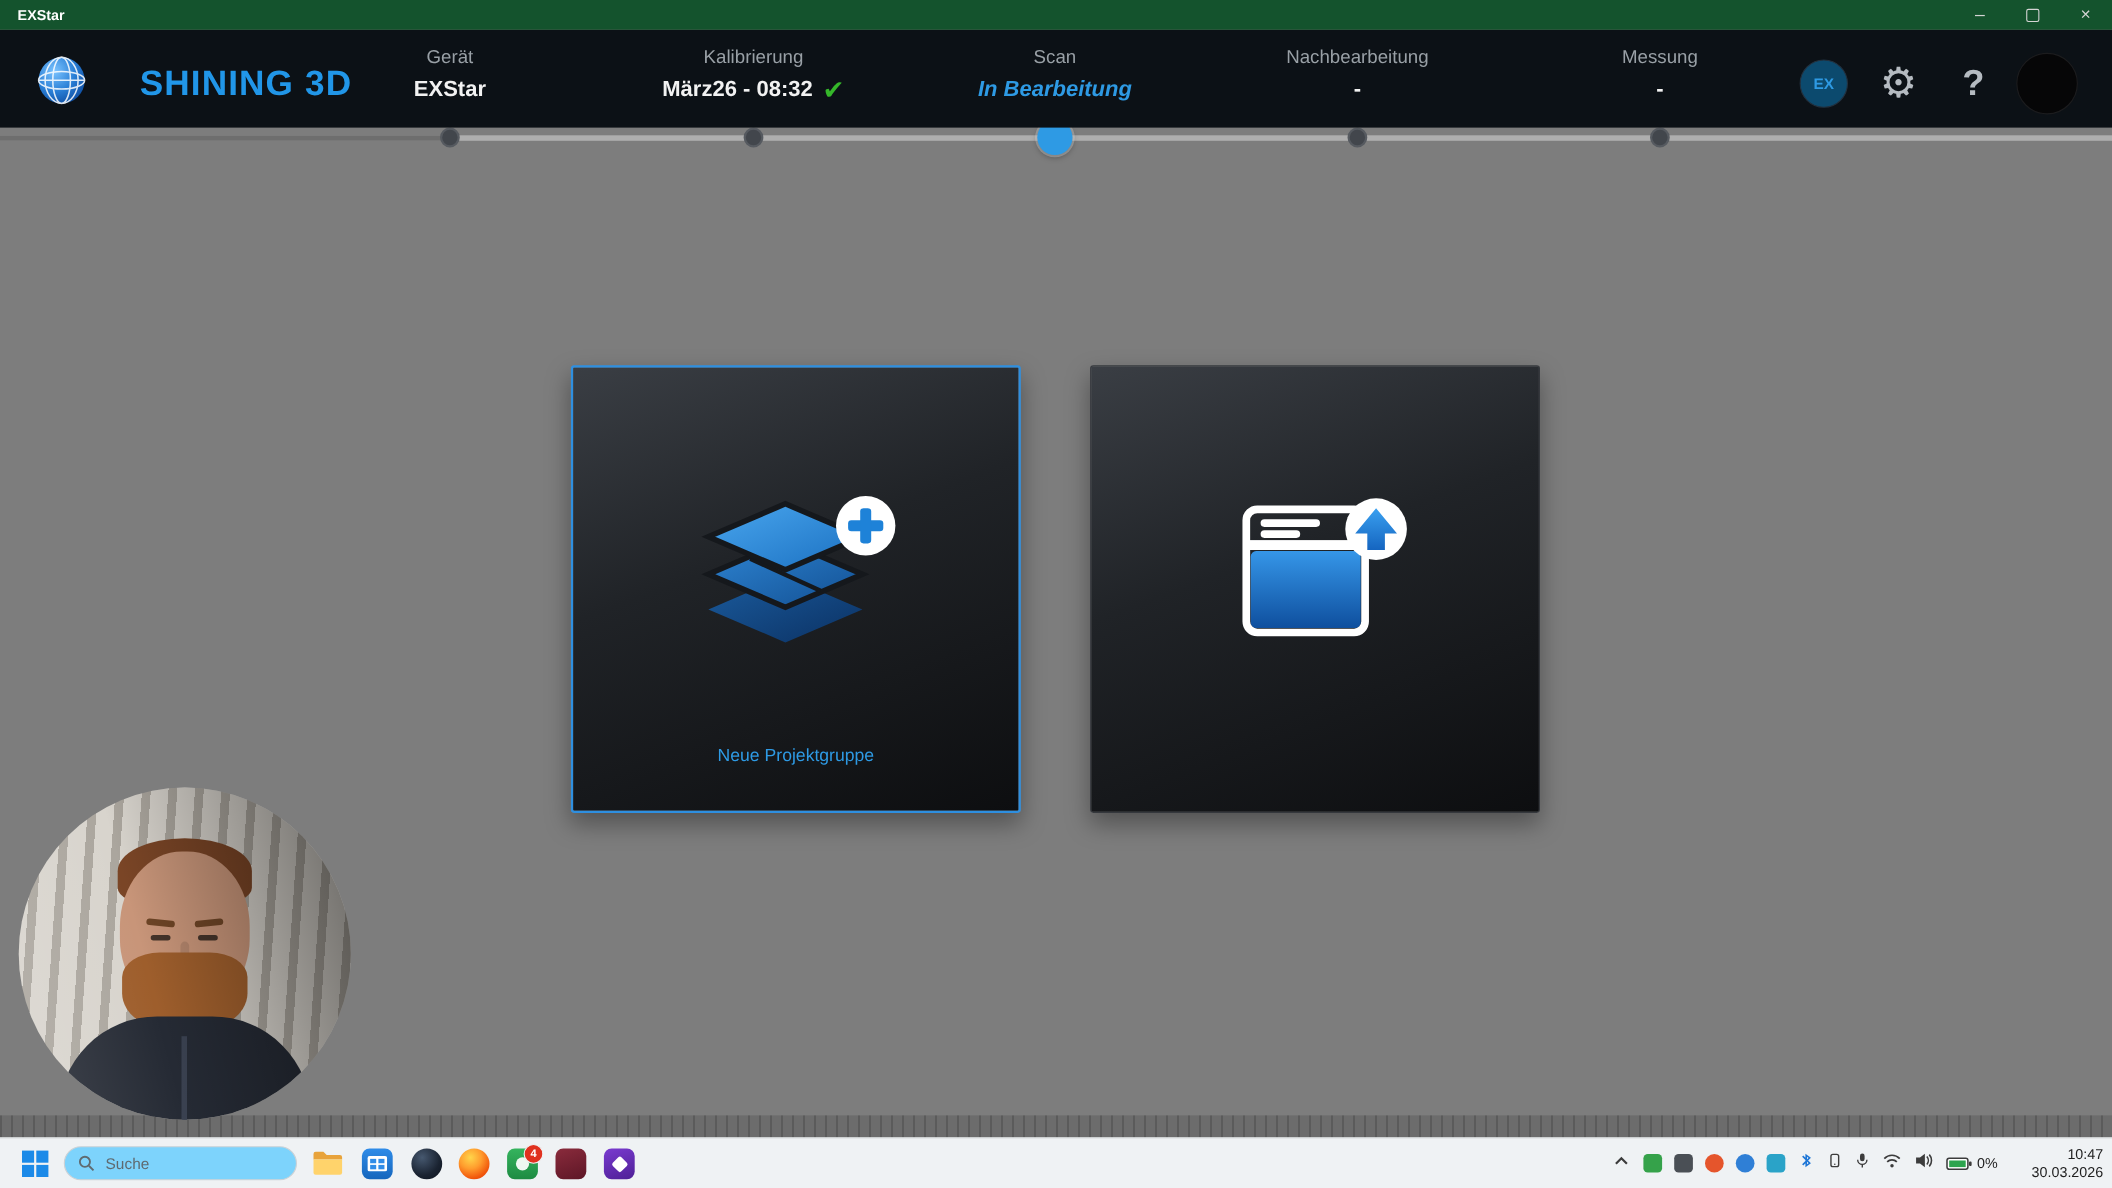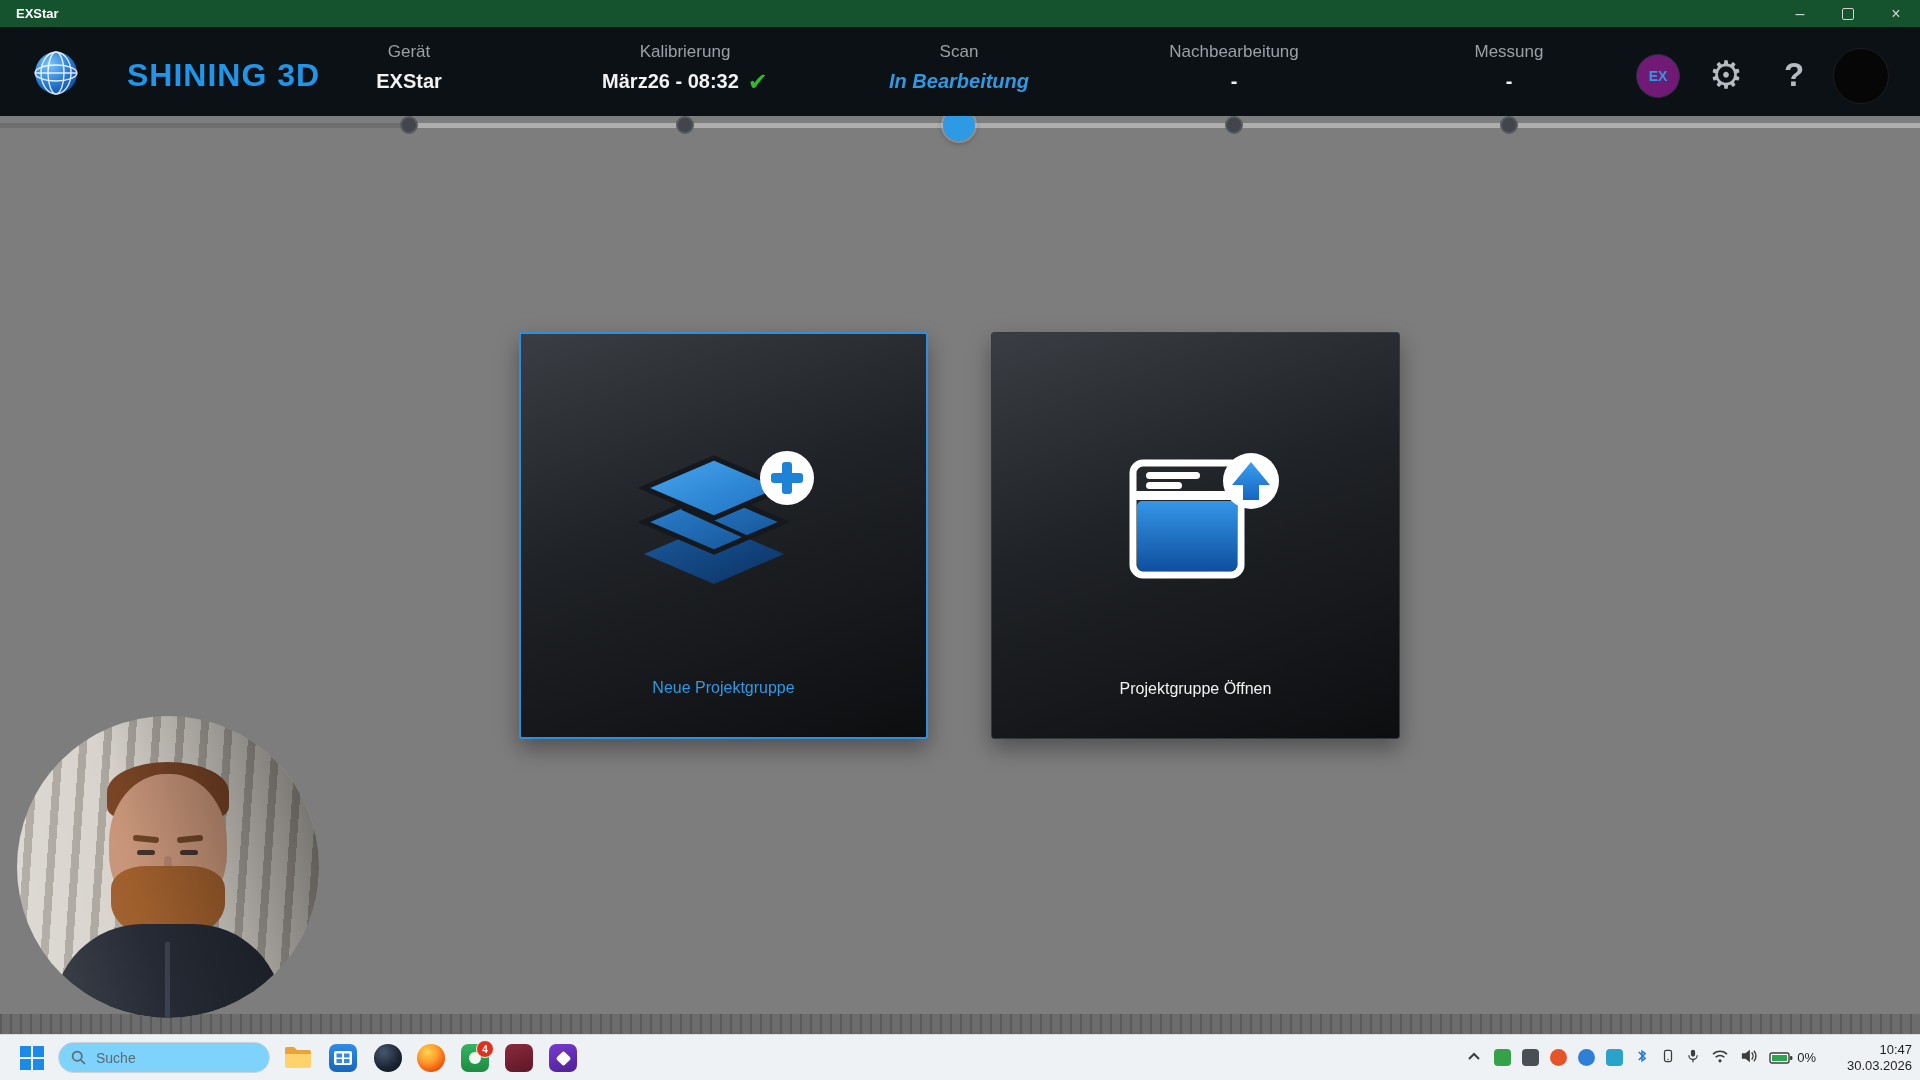--- a/index.html
+++ b/index.html
@@ -16,21 +16,21 @@
   
   .header{position:absolute;top:27px;left:0;right:0;height:89px;background:#0c1116;z-index:20;}
   .brand{position:absolute;left:34px;top:24px;display:flex;align-items:center;gap:12px;}
   .brand-text{font-size:32px;font-weight:bold;color:#2196e8;letter-spacing:1px;margin-left:37px;}
   .step{position:absolute;top:14px;transform:translateX(-50%);text-align:center;}
   .step-label{font-size:17px;color:#99a0a6;line-height:22px;}
   .step-value{margin-top:7px;font-size:20px;font-weight:bold;color:#f2f2f2;white-space:nowrap;display:flex;align-items:center;justify-content:center;gap:9px;}
   .step.active .step-value{color:#2e9ae4;font-style:italic;}
   .check{color:#35b72a;font-size:24px;font-family:"DejaVu Sans",sans-serif;line-height:20px;}
   .hdr-icon{position:absolute;display:flex;align-items:center;justify-content:center;}
-  .exmodel{left:1636px;top:27px;width:42px;height:42px;border-radius:50%;background:#701a75;border:1px solid #23313f;color:#2e9ae4;font-size:14px;font-weight:bold;}
+  .exmodel{left:1636px;top:27px;width:42px;height:42px;border-radius:50%;background:#0c4a6e;border:1px solid #23313f;color:#2e9ae4;font-size:14px;font-weight:bold;}
   .gear{left:1702px;top:24px;width:48px;height:48px;font-size:38px;color:#b5bbc1;font-family:"DejaVu Sans",sans-serif;}
   .help{left:1772px;top:26px;width:44px;height:44px;font-size:33px;color:#b5bbc1;font-weight:bold;}
   .avatar{left:1833px;top:21px;width:54px;height:54px;border-radius:50%;background:#060607;border:1px solid #1c1c1e;}
 
   
   .main{position:absolute;top:116px;left:0;right:0;height:919px;background:#7d7d7d;}
   .track{position:absolute;top:7px;left:0;right:0;height:5px;background:#aeaeae;}
   .track-done{position:absolute;top:7px;left:0;width:409px;height:5px;background:#6e6e6e;}
   .dot{position:absolute;transform:translateX(-50%);border-radius:50%;}
   .dot.small{top:0;width:18px;height:18px;background:#42464c;border:2px solid #565a60;box-sizing:border-box;}
@@ -205,21 +205,20 @@
           </defs>
           <rect x="46" y="56" width="100" height="70" rx="5" fill="url(#lgW)"></rect>
           <rect x="42" y="18" width="108" height="112" rx="10" fill="none" stroke="#fff" stroke-width="7"></rect>
           <rect x="44" y="46" width="104" height="9" fill="#fff"></rect>
           <rect x="55" y="27" width="54" height="7" rx="3.5" fill="#fff"></rect>
           <rect x="55" y="37" width="36" height="7" rx="3.5" fill="#fff"></rect>
           <circle cx="160" cy="36" r="28" fill="#fff"></circle>
           <path d="M160 17 L179 40 L168 40 L168 55 L152 55 L152 40 L141 40 Z" fill="url(#lgA)"></path>
         </svg>
       </div>
-      <div class="card-label">Projektgruppe Öffnen</div>
     </div>
 
     <div class="strip"></div>
 
     <div class="webcam">
       <div class="hair"></div>
       <div class="head"></div>
       <div class="brow l"></div>
       <div class="brow r"></div>
       <div class="eye l"></div>

